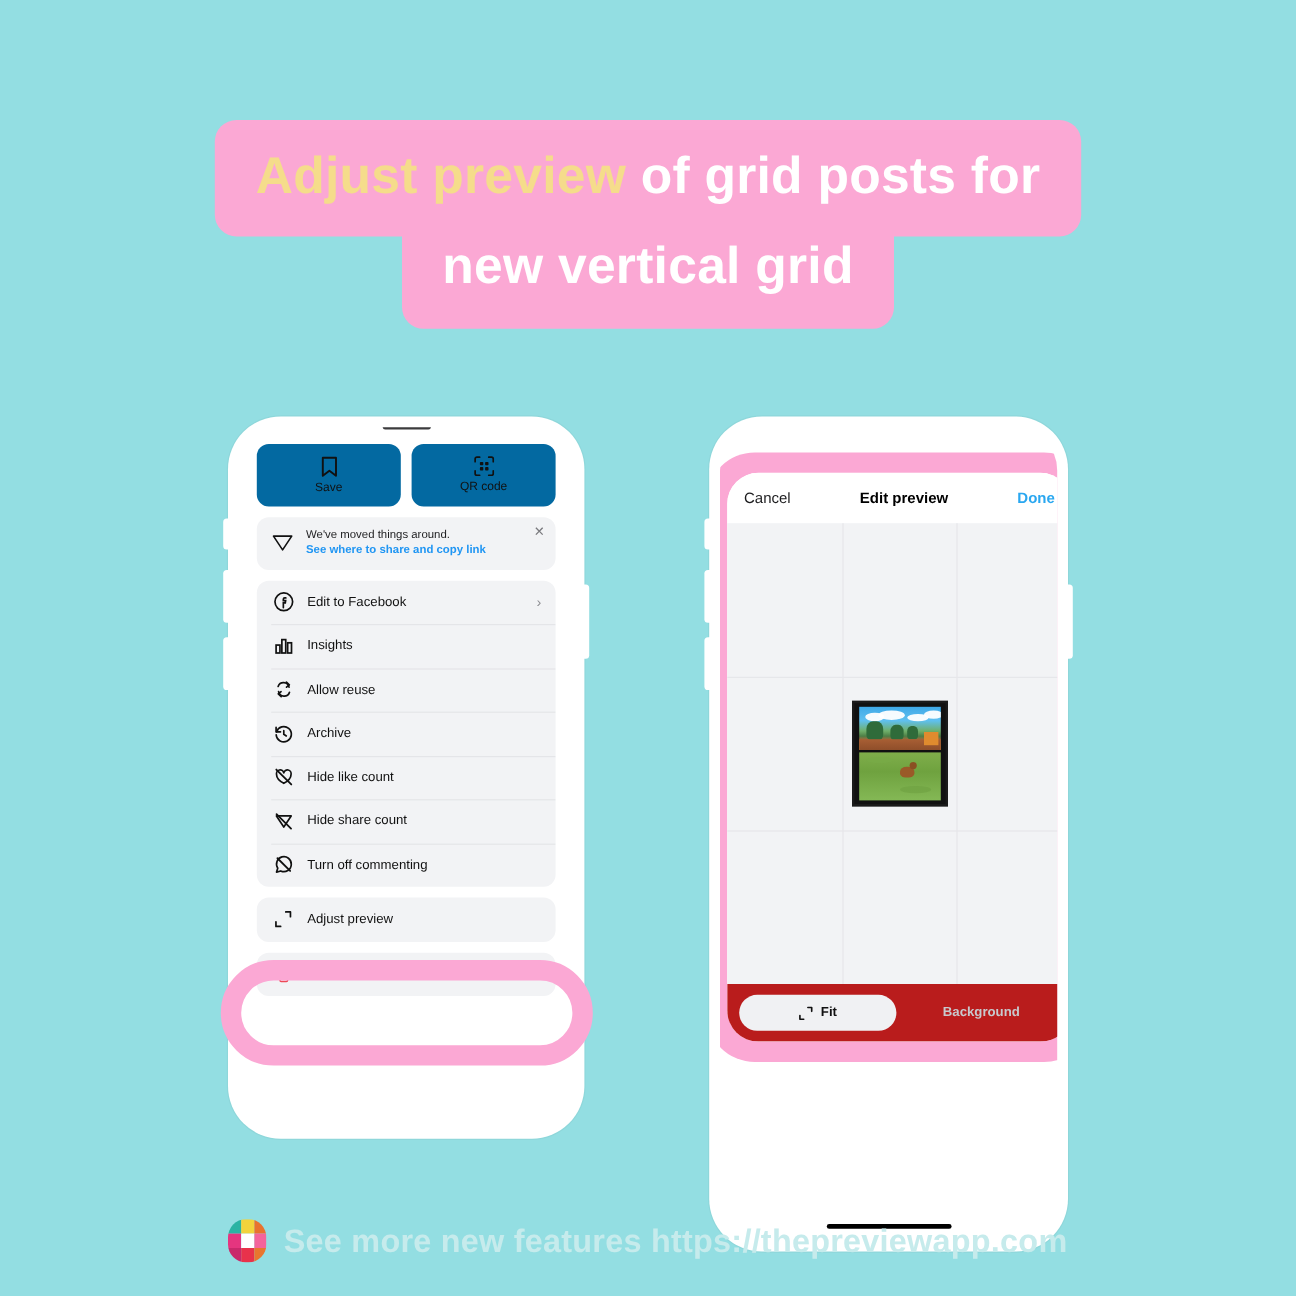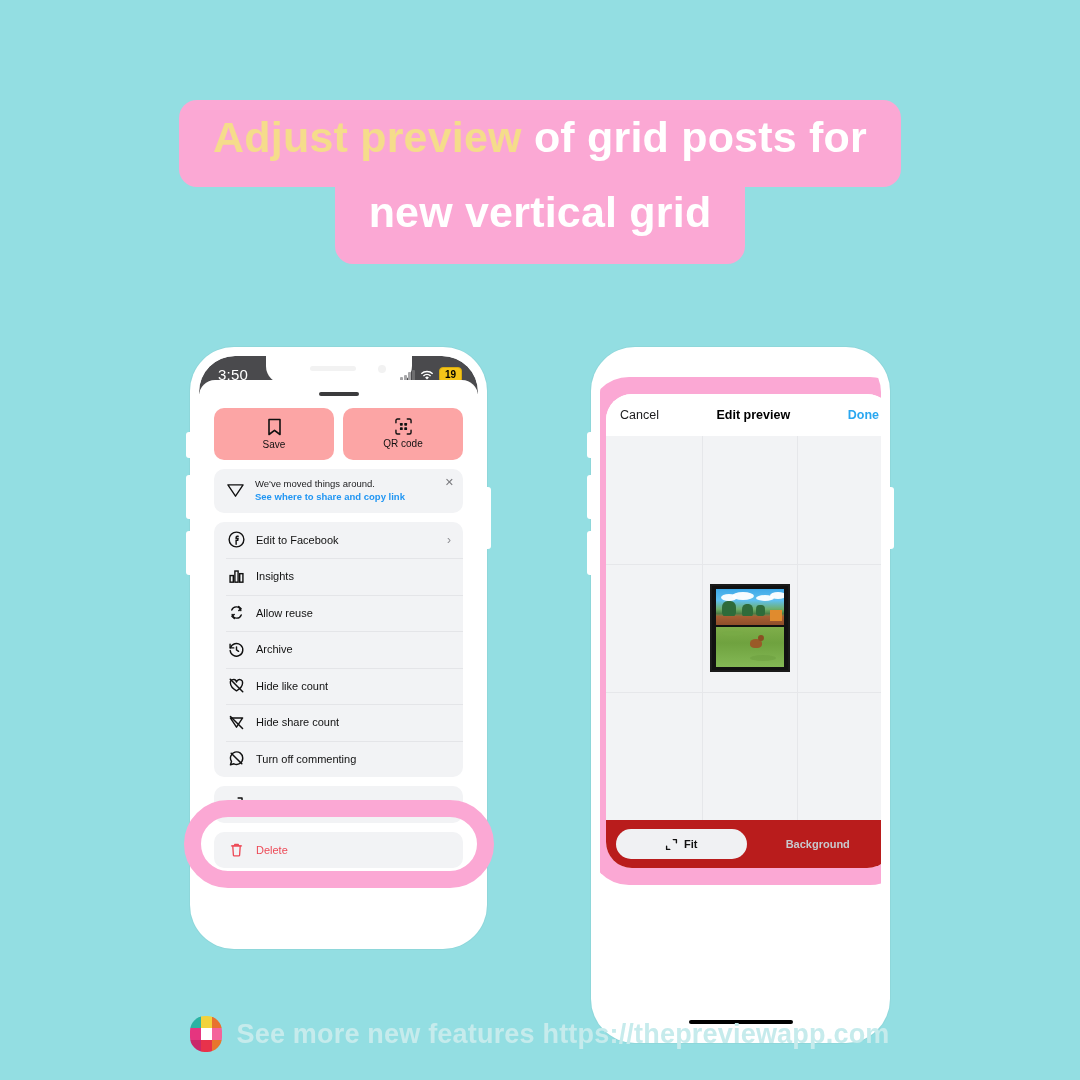--- a/index.html
+++ b/index.html
@@ -17,21 +17,21 @@
     text-align: center;
   }
   .title-line {
     display: inline-block;
     background: #FBA8D4;
     color: #ffffff;
     font-weight: 800;
     font-size: 43px;
     letter-spacing: 0.2px;
     line-height: 1.0;
-    padding: 16px 34px 24px 34px;
+    padding: 26px 34px 24px 34px;
     white-space: nowrap;
   }
   .title-line-1 {
     border-radius: 18px 18px 18px 18px;
     padding-bottom: 28px;
   }
   .title-line-2 {
     border-radius: 0 0 18px 18px;
     margin-top: -10px;
     padding-top: 14px;
@@ -123,21 +123,21 @@
     margin-top: -14px;
     padding-top: 6px;
     height: calc(100% + 14px);
   }
   .grabber {
     width: 40px; height: 3.5px; border-radius: 3px;
     background: #3b3b3d; margin: 6px auto 12px auto;
   }
   .quick-row { display: flex; gap: 9px; padding: 0 15px; }
   .quick-card {
-    flex: 1; background: #fca5a5; border-radius: 10px;
+    flex: 1; background: #0369a1; border-radius: 10px;
     height: 52px;
     display: flex; flex-direction: column; align-items: center; justify-content: center;
     gap: 3px;
   }
   .quick-label { font-size: 10px; color: #111; }
 
   .notice {
     margin: 9px 15px 0 15px;
     background: #F2F3F5; border-radius: 10px;
     height: 44px;
@@ -341,43 +341,20 @@
 </div>
 
 <div class="phone phone-left">
   <div class="side-btn sb1"></div>
   <div class="side-btn sb2"></div>
   <div class="side-btn sb3"></div>
   <div class="side-btn-r"></div>
 
   <div class="screen">
 
-    <div class="statusbar">
-      <div class="notch">
-        <div class="notch-speaker"></div>
-        <div class="notch-cam"></div>
-      </div>
-      <div class="sb-time">3:50</div>
-      <div class="sb-right">
-        <span class="sig-bars">
-            <i></i>
-            <i></i>
-            <i></i>
-            <i></i>
-          </span>
-        <span>
-          <svg width="14" height="11" viewBox="0 0 14 11">
-              <path d="M7 9.6 5.1 7.5a2.8 2.8 0 0 1 3.8 0L7 9.6z" fill="#fff"></path>
-              <path d="M2.9 5.4a6 6 0 0 1 8.2 0l-1 1.1a4.5 4.5 0 0 0-6.2 0l-1-1.1z" fill="#fff"></path>
-              <path d="M.8 3.2a9 9 0 0 1 12.4 0l-1 1.1a7.5 7.5 0 0 0-10.4 0L.8 3.2z" fill="#fff"></path>
-            </svg>
-        </span>
-        <span class="battery">19</span>
-      </div>
-    </div>
 
     <div class="sheet">
       <div class="grabber"></div>
 
       <div class="quick-row">
         <div class="quick-card">
           <span>
             <svg width="15" height="18" viewBox="0 0 15 18">
                 <path d="M2 1.5h11v15l-5.5-4.2L2 16.5v-15z" fill="none" stroke="#111" stroke-width="1.6" stroke-linejoin="round"></path>
               </svg>

